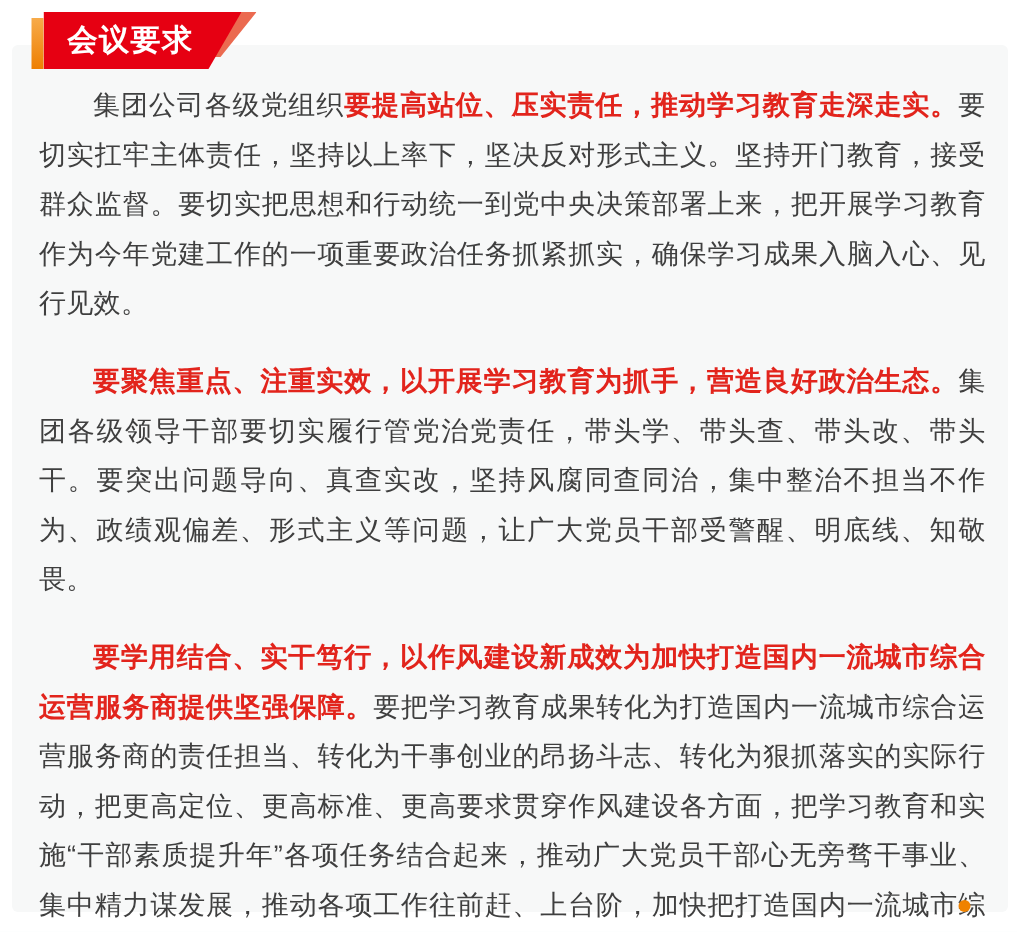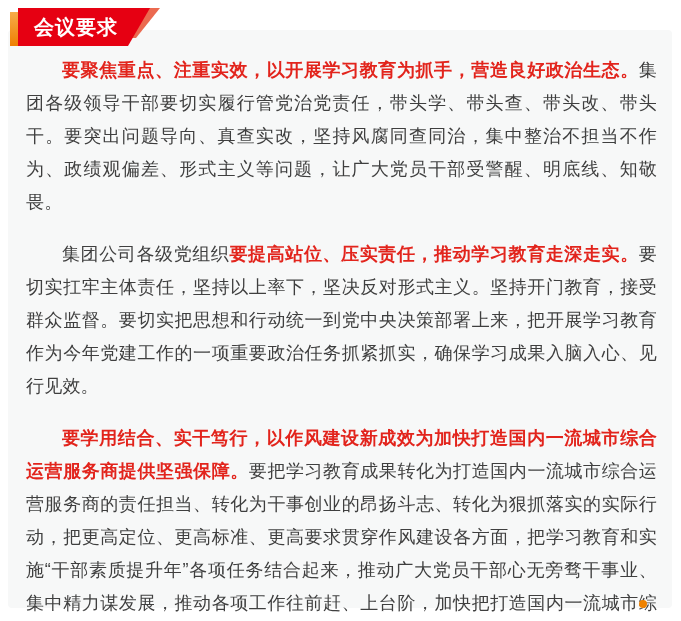--- a/index.html
+++ b/index.html
@@ -43,21 +43,21 @@
     letter-spacing: 0.2px;
   }
   .para:last-child { margin-bottom: 0; }
   .hl {
     color: #e2241c;
     font-weight: bold;
   }
   
   .badge {
     position: absolute;
-    left: 10px;
+    left: 21px;
     top: 8px;
     width: 160px;
     height: 38px;
   }
   .badge-bar {
     position: absolute;
     left: 0;
     top: 4px;
     width: 8px;
     height: 34px;
@@ -111,22 +111,22 @@
   <div class="card"></div>
 
   <div class="badge">
     <div class="badge-back"></div>
     <div class="badge-bar"></div>
     <div class="badge-main"></div>
     <div class="badge-label">会议要求</div>
   </div>
 
   <div class="content">
+    <p class="para"><span>集团公司各级党组织</span><span class="hl">要提高站位、压实责任，推动学习教育走深走实。</span><span>要切实扛牢主体责任，坚持以上率下，坚决反对形式主义。坚持开门教育，接受群众监督。要切实把思想和行动统一到党中央决策部署上来，把开展学习教育作为今年党建工作的一项重要政治任务抓紧抓实，确保学习成果入脑入心、见行见效。</span></p>
+
     <p class="para"><span></span><span class="hl">要聚焦重点、注重实效，以开展学习教育为抓手，营造良好政治生态。</span><span>集团各级领导干部要切实履行管党治党责任，带头学、带头查、带头改、带头干。要突出问题导向、真查实改，坚持风腐同查同治，集中整治不担当不作为、政绩观偏差、形式主义等问题，让广大党员干部受警醒、明底线、知敬畏。</span></p>
-
-    <p class="para"><span>集团公司各级党组织</span><span class="hl">要提高站位、压实责任，推动学习教育走深走实。</span><span>要切实扛牢主体责任，坚持以上率下，坚决反对形式主义。坚持开门教育，接受群众监督。要切实把思想和行动统一到党中央决策部署上来，把开展学习教育作为今年党建工作的一项重要政治任务抓紧抓实，确保学习成果入脑入心、见行见效。</span></p>
 
     <p class="para"><span></span><span class="hl">要学用结合、实干笃行，以作风建设新成效为加快打造国内一流城市综合运营服务商提供坚强保障。</span><span>要把学习教育成果转化为打造国内一流城市综合运营服务商的责任担当、转化为干事创业的昂扬斗志、转化为狠抓落实的实际行动，把更高定位、更高标准、更高要求贯穿作风建设各方面，把学习教育和实施“干部素质提升年”各项任务结合起来，推动广大党员干部心无旁骛干事业、集中精力谋发展，推动各项工作往前赶、上台阶，加快把打造国内一流城市综合运营服务商的宏伟蓝图变成美好现实。</span></p>
   </div>
 
   <div class="corner-dot"></div>
 
 </div>
 
 </body></html>

